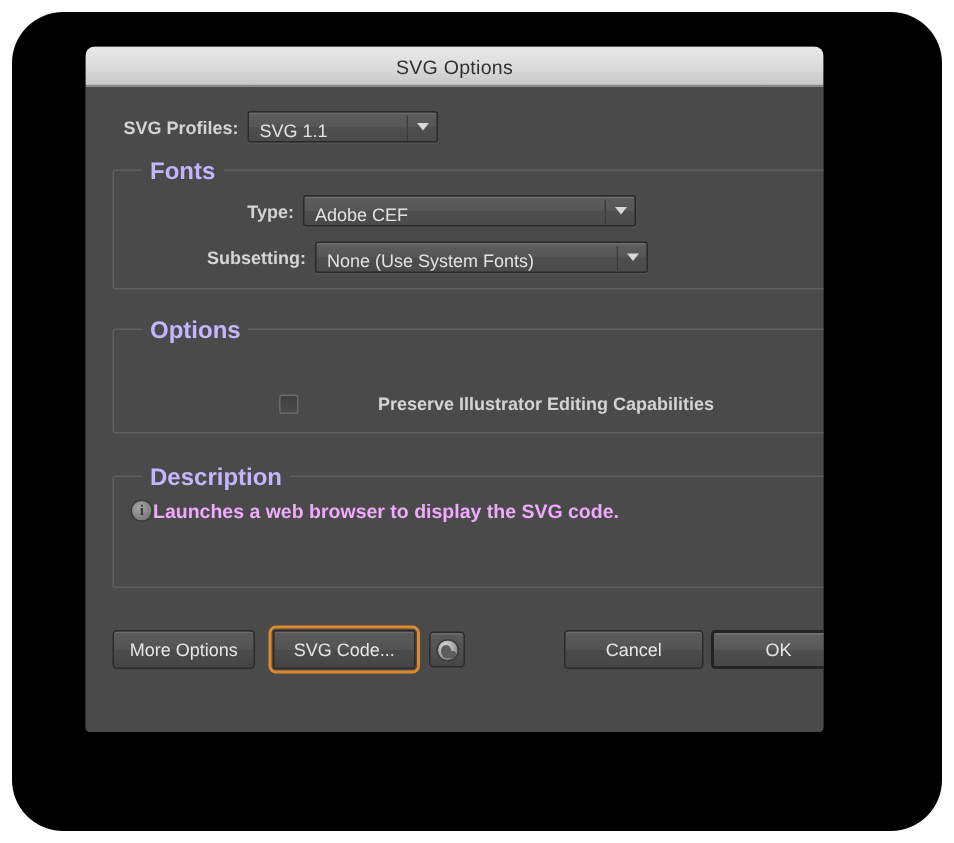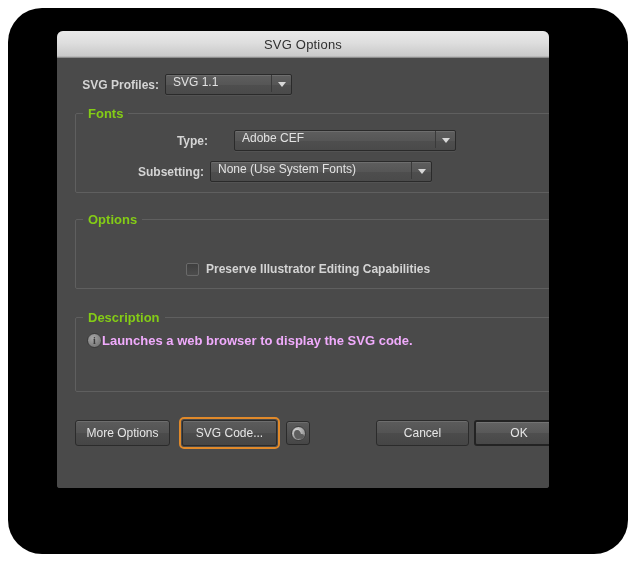--- a/index.html
+++ b/index.html
@@ -76,21 +76,21 @@
   }
 
   
   .select {
     position: relative;
     height: 21px;
     background: linear-gradient(to bottom, #5e5e5e 0%, #565656 50%, #4e4e4e 51%, #4a4a4a 100%);
     border: 1px solid #2a2a2a;
     border-radius: 2px;
     display: flex;
-    align-items: flex-start;
+    align-items: flex-end;
     box-shadow: inset 0 1px 0 rgba(255,255,255,0.10), 0 1px 0 rgba(255,255,255,0.05);
   }
   .select .value {
     font-size: 12px;
     color: #e2e2e2;
     padding-left: 7px;
     flex: 1;
     white-space: nowrap;
     overflow: hidden;
   }
@@ -116,26 +116,26 @@
 
   
   .group {
     position: absolute;
     border: 1px solid #5f5f5f;
     border-radius: 2px;
   }
   .group > .group-title {
     position: absolute;
     top: -8px;
-    left: 7px;
+    left: 19px;
     padding: 0 5px;
     background: #4a4a4a;
-    font-size: 13px;
-    font-weight: bold;
-    color: #84cc16;
+    font-size: 16px;
+    font-weight: bold;
+    color: #c4b5fd;
     white-space: nowrap;
   }
 
   
   .radio-wrap { display: flex; align-items: center; }
   .radio {
     width: 13px; height: 13px;
     border-radius: 50%;
     background: linear-gradient(to bottom, #5a5a5a, #4a4a4a);
     border: 1px solid #2d2d2d;
@@ -151,21 +151,21 @@
   }
   .radio-label {
     font-size: 12px;
     font-weight: bold;
     color: #d4d4d4;
     margin-left: 6px;
     white-space: nowrap;
   }
 
   
-  .check-wrap { display: flex; align-items: center; }
+  .check-wrap { display: flex; align-items: center; gap: 46px; }
   .checkbox {
     width: 13px; height: 13px;
     background: linear-gradient(to bottom, #3f3f3f, #4c4c4c);
     border: 1px solid #6a6a6a;
     border-radius: 2px;
     flex: 0 0 auto;
   }
   .check-label {
     font-size: 12px;
     font-weight: bold;
@@ -280,21 +280,21 @@
           <span class="divider"></span>
           <span class="arrow-box">
               <span class="arrow"></span>
             </span>
         </div>
       </div>
 
       <div class="group" style="left:18px; top:55px; width:486px; height:80px;">
         <span class="group-title">Fonts</span>
 
-        <div class="row" style="left:16px; top:16px; width:460px;gap:20px;">
+        <div class="row" style="left:4px; top:16px; width:460px;">
           <span class="field-label" style="width:116px;">Type:</span>
           <div class="select" style="width:222px; margin-left:6px;">
             <span class="value">Adobe CEF</span>
             <span class="divider"></span>
             <span class="arrow-box">
                 <span class="arrow"></span>
               </span>
           </div>
         </div>
 

